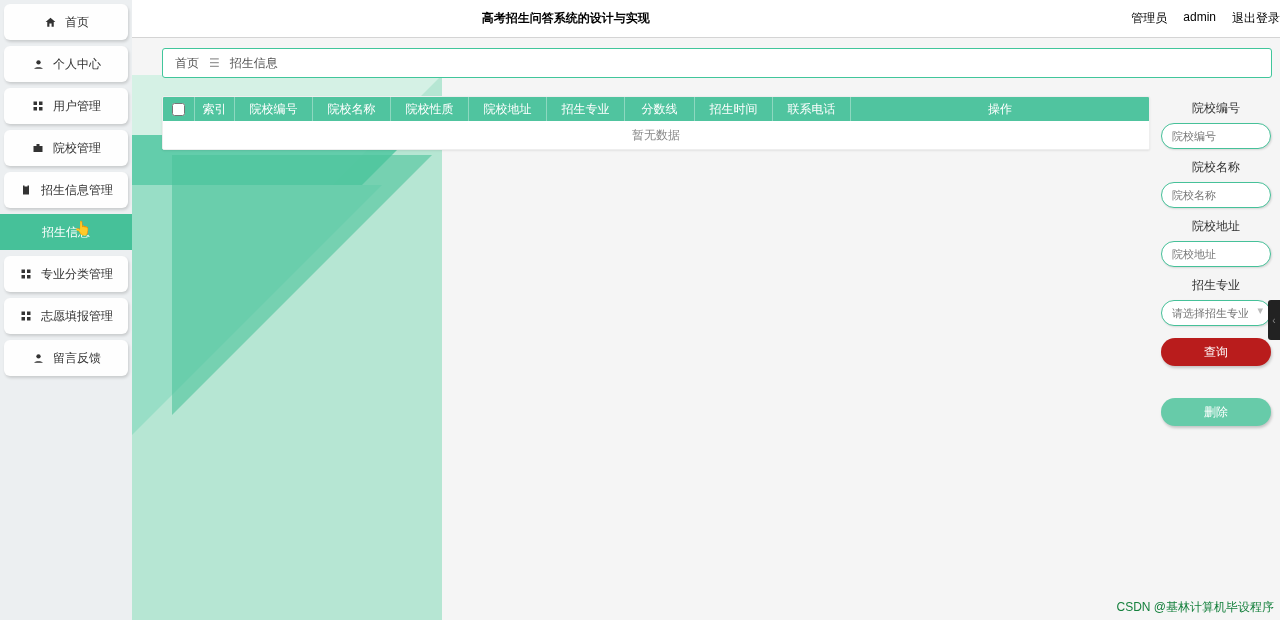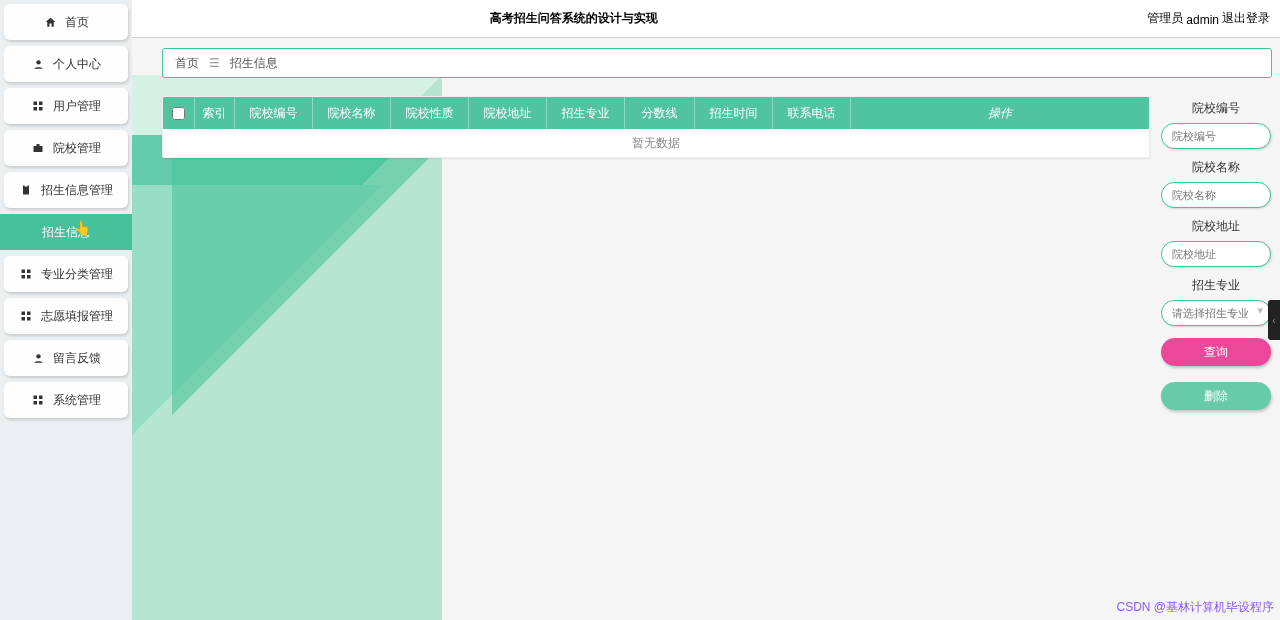--- a/index.html
+++ b/index.html
@@ -1,44 +1,44 @@
 <!DOCTYPE html>
 <html><head>
 <meta charset="utf-8">
 <style>
   * { margin:0; padding:0; box-sizing:border-box; font-family: "Microsoft YaHei", Arial, sans-serif; }
   body { width:1280px; height:620px; overflow:hidden; background:#f5f5f5; position:relative; }
   .header { position:absolute; top:0; left:0; right:0; height:38px; background:#fff; border-bottom:1px solid #d4d4d4; display:flex; align-items:center; }
   .header-title { flex:1; text-align:center; font-size:12px; font-weight:bold; }
-  .header-right { display:flex; align-items:flex-end; gap:3px; font-size:12px; padding-right:10px; }
+  .header-right { display:flex; align-items:flex-start; gap:16px; font-size:12px; }
   .sidebar { position:absolute; top:0; left:0; width:132px; height:620px; background:#eceff1; padding-top:0; }
   .side-item { height:36px; margin:4px 4px 6px 4px; border-radius:6px; background:#fefefe; display:flex; align-items:center; justify-content:center; gap:8px; font-size:12px; color:#333; box-shadow:1px 2px 3px rgba(0,0,0,0.15); cursor:pointer; }
   .side-item.active { background:#46c199; color:#fff; border-radius:0; margin:6px 0 6px 0; box-shadow:none; }
   .side-item .icon { width:14px; height:14px; display:inline-flex; align-items:center; justify-content:center; }
   .main { position:absolute; top:38px; left:132px; right:0; bottom:0; padding:10px 8px 10px 30px; }
   .breadcrumb { border:1px solid #41c69b; background:#fff; border-radius:3px; height:30px; display:flex; align-items:center; padding:0 12px; font-size:12px; color:#555; gap:10px; }
   .content-row { display:flex; align-items:flex-start; margin-top:18px; gap:10px; }
   .table-wrap { flex:1; background:#fff; border:1px solid #eee; border-radius:2px; overflow:hidden; box-shadow:0 1px 2px rgba(0,0,0,0.08); }
-  .thead { display:flex; background:#50c49f; color:#fff; font-size:12px; height:32px; align-items:stretch; }
+  .thead { display:flex; background:#50c49f; color:#fff; font-size:12px; height:24px; align-items:stretch; }
   .th { display:flex; align-items:center; justify-content:center; border-right:1px solid rgba(255,255,255,0.35); padding:0 4px; }
-  .th:last-child { border-right:none;font-style:italic; }
+  .th:last-child { border-right:none; }
   .th.chk { width:32px; }
   .th input[type=checkbox]{ accent-color:#fff; }
   .tbody-empty { height:28px; display:flex; align-items:center; justify-content:center; font-size:12px; color:#888; background:#fff; }
   .search-panel { width:112px; display:flex; flex-direction:column; align-items:center; gap:6px; font-size:12px; }
   .sp-label { color:#333; margin-top:4px; }
   .sp-input, .sp-select { width:110px; height:26px; border:1px solid #46c199; border-radius:14px; padding:0 10px; font-size:11px; color:#aaa; background:#fff; outline:none; box-shadow:1px 1px 2px rgba(0,0,0,0.12); }
   .sp-select { appearance:none; padding-right:22px; position:relative; }
   .sel-wrap { position:relative; }
   .sel-wrap:after { content:"▾"; position:absolute; right:8px; top:4px; font-size:11px; color:#bbb; pointer-events:none; }
   .sp-btn { width:110px; height:28px; border:none; border-radius:14px; color:#fff; font-size:12px; cursor:pointer; box-shadow:1px 2px 3px rgba(0,0,0,0.2); }
-  .sp-btn.q { background:#ec4899; margin-top:6px; }
-  .sp-btn.d { background:#67cba9; margin-top:10px; }
+  .sp-btn.q { background:#b91c1c; margin-top:6px; }
+  .sp-btn.d { background:#67cba9; margin-top:26px; }
   .bg-deco { position:absolute; left:132px; top:75px; width:310px; height:545px; z-index:-1; }
-  .watermark { position:absolute; right:6px; bottom:4px; font-size:12px; color:#8b5cf6; }
+  .watermark { position:absolute; right:6px; bottom:4px; font-size:12px; color:#15803d; }
   .drawer-tab { position:absolute; right:0; top:300px; width:12px; height:40px; background:#222; border-radius:3px 0 0 3px; display:flex; align-items:center; justify-content:center; color:#888; font-size:10px; }
   .bc-sep { color:#999; }
   .cursor { position:absolute; left:74px; top:220px; font-size:14px; pointer-events:none; }
 </style>
 </head>
 <body>
 
 <svg class="bg-deco" viewBox="0 0 310 545" preserveAspectRatio="none">
   <rect x="0" y="0" width="310" height="545" fill="#b6e6d3"></rect>
   <polygon points="0,0 310,0 0,310" fill="#d5f1e5"></polygon>
@@ -130,31 +130,20 @@
   </div>
   <div class="side-item">
     <span class="icon">
         <svg viewBox="0 0 24 24" width="13" height="13" fill="#333">
           <circle cx="12" cy="8" r="4"></circle>
           <path d="M4 20c0-4 16-4 16 0z"></path>
         </svg>
       </span>
     <span>留言反馈</span>
   </div>
-  <div class="side-item">
-    <span class="icon">
-        <svg viewBox="0 0 24 24" width="12" height="12" fill="#333">
-          <rect x="3" y="3" width="7" height="7"></rect>
-          <rect x="14" y="3" width="7" height="7"></rect>
-          <rect x="3" y="14" width="7" height="7"></rect>
-          <rect x="14" y="14" width="7" height="7"></rect>
-        </svg>
-      </span>
-    <span>系统管理</span>
-  </div>
 </div>
 
 <div class="cursor">👆</div>
 
 <div class="main">
   <div class="breadcrumb">
     <span>首页</span>
     <span class="bc-sep">☰</span>
     <span>招生信息</span>
   </div>

